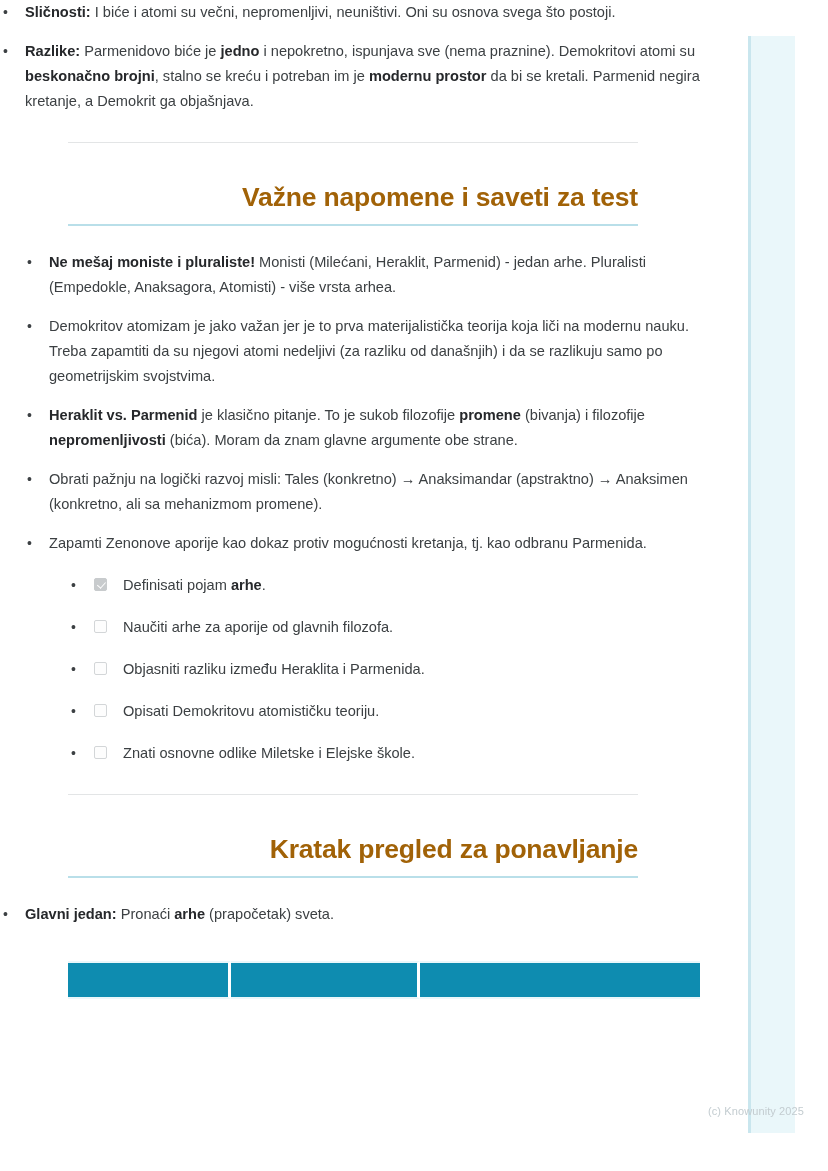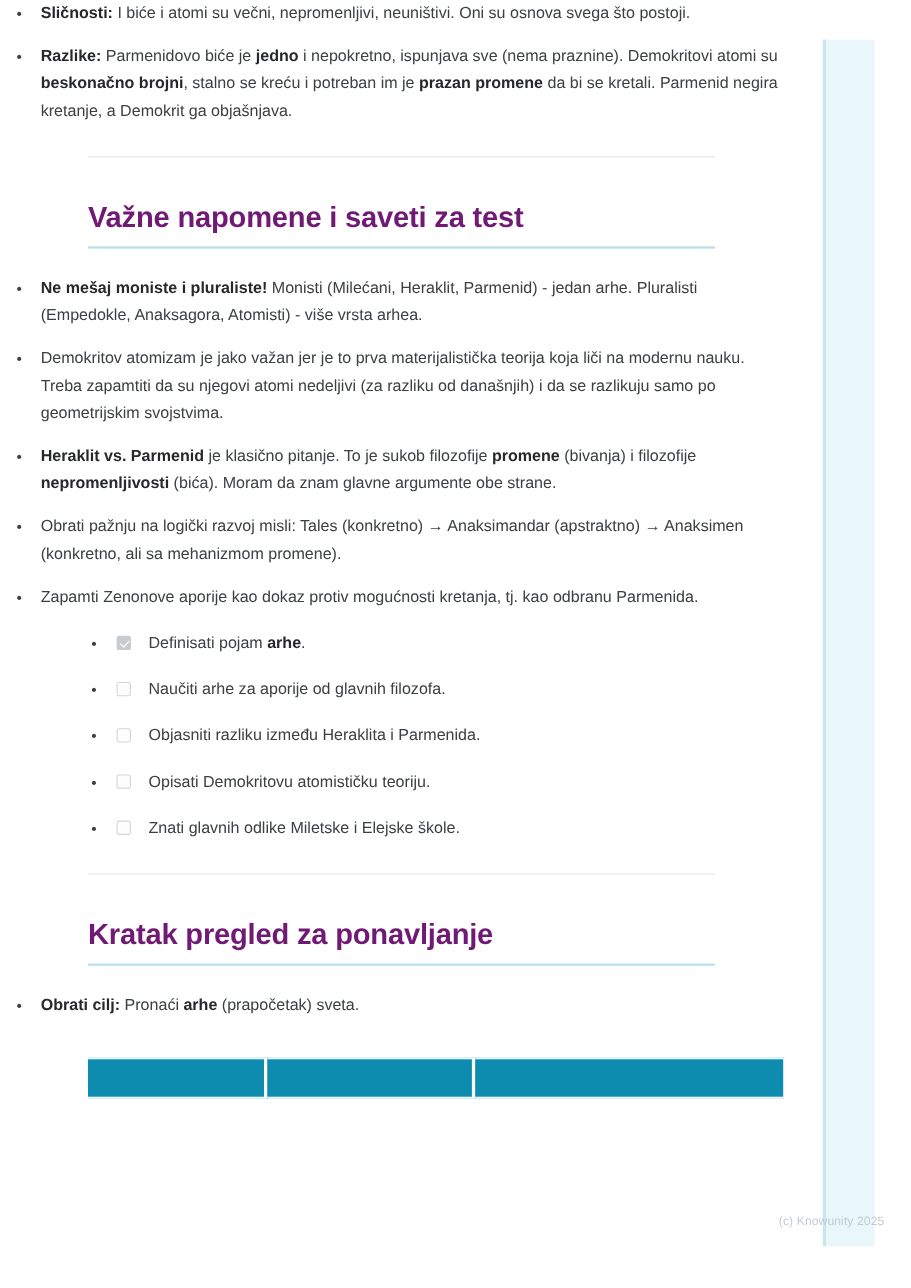--- a/index.html
+++ b/index.html
@@ -25,21 +25,21 @@
     width: 47px;
     height: 1097px;
     background: #eaf7fa;
     border-left: 3px solid #c9e6ee;
     box-sizing: border-box;
   }
 
   
   .page {
     position: absolute;
-    left: 12px;
+    left: 0;
     top: 0;
     width: 700px;
     padding: 0;
   }
 
   
   ul.bullets {
     list-style: none;
     margin: 0;
     padding: 0;
@@ -80,26 +80,27 @@
     border: 0;
     border-top: 1px solid #e3e5e6;
     margin: 0;
     height: 0;
   }
   .rule-1 { margin: 28px 62px 0 68px; }
   .rule-2 { margin: 30px 62px 0 68px; }
 
   
   h2.section-title {
-    color: #701a75;
+    color: #a16207;
     font-size: 26.5px;
     font-weight: bold;
     letter-spacing: -0.2px;
     margin: 0;
     padding: 0;
+    text-align: right;
   }
   .title-wrap { margin: 39px 62px 0 68px; }
   .title-underline {
     border: 0;
     border-top: 2px solid #b9dfe9;
     margin: 11px 0 0 0;
     height: 0;
   }
 
   
@@ -199,56 +200,56 @@
 </style>
 </head>
 <body>
 
 <div class="side-band"></div>
 
 <div class="page">
 
   <ul class="bullets list-top">
       <li><b>Sličnosti:</b> I biće i atomi su večni, nepromenljivi, neuništivi. Oni su osnova svega što postoji.</li>
-      <li><b>Razlike:</b> Parmenidovo biće je <b>jedno</b> i nepokretno, ispunjava sve (nema praznine). Demokritovi atomi su <b>beskonačno brojni</b>, stalno se kreću i potreban im je <b>prazan promene</b> da bi se kretali. Parmenid negira kretanje, a Demokrit ga objašnjava.</li>
+      <li><b>Razlike:</b> Parmenidovo biće je <b>jedno</b> i nepokretno, ispunjava sve (nema praznine). Demokritovi atomi su <b>beskonačno brojni</b>, stalno se kreću i potreban im je <b>modernu prostor</b> da bi se kretali. Parmenid negira kretanje, a Demokrit ga objašnjava.</li>
     </ul>
 
   <hr class="section-rule rule-1">
 
   <div class="title-wrap">
     <h2 class="section-title">Važne napomene i saveti za test</h2>
     <hr class="title-underline">
   </div>
 
-  <ul class="bullets list-main" style="margin-top:24px;">
+  <ul class="bullets list-main" style="margin-top:24px;margin-left:24px;">
       <li><b>Ne mešaj moniste i pluraliste!</b> Monisti (Milećani, Heraklit, Parmenid) - jedan arhe. Pluralisti (Empedokle, Anaksagora, Atomisti) - više vrsta arhea.</li>
       <li>Demokritov atomizam je jako važan jer je to prva materijalistička teorija koja liči na modernu nauku. Treba zapamtiti da su njegovi atomi nedeljivi (za razliku od današnjih) i da se razlikuju samo po geometrijskim svojstvima.</li>
       <li><b>Heraklit vs. Parmenid</b> je klasično pitanje. To je sukob filozofije <b>promene</b> (bivanja) i filozofije <b>nepromenljivosti</b> (bića). Moram da znam glavne argumente obe strane.</li>
       <li>Obrati pažnju na logički razvoj misli: Tales (konkretno) → Anaksimandar (apstraktno) → Anaksimen (konkretno, ali sa mehanizmom promene).</li>
       <li>Zapamti Zenonove aporije kao dokaz protiv mogućnosti kretanja, tj. kao odbranu Parmenida.</li>
     </ul>
 
 
   <ul class="checklist">
       <li><span class="cbox checked"></span><span>Definisati pojam <b>arhe</b>.</span></li>
       <li><span class="cbox"></span><span>Naučiti arhe za aporije od glavnih filozofa.</span></li>
       <li><span class="cbox"></span><span>Objasniti razliku između Heraklita i Parmenida.</span></li>
       <li><span class="cbox"></span><span>Opisati Demokritovu atomističku teoriju.</span></li>
-      <li><span class="cbox"></span><span>Znati glavnih odlike Miletske i Elejske škole.</span></li>
+      <li><span class="cbox"></span><span>Znati osnovne odlike Miletske i Elejske škole.</span></li>
     </ul>
 
   <hr class="section-rule rule-2">
 
   <div class="title-wrap">
     <h2 class="section-title">Kratak pregled za ponavljanje</h2>
     <hr class="title-underline">
   </div>
 
   <ul class="bullets list-main" style="margin-top:24px;">
-      <li><b>Obrati cilj:</b> Pronaći <b>arhe</b> (prapočetak) sveta.</li>
+      <li><b>Glavni jedan:</b> Pronaći <b>arhe</b> (prapočetak) sveta.</li>
     </ul>
 
   <div class="table-wrap">
     <table class="data-table">
       <thead>
         <tr>
             <th style="width: 140px;"></th>
             <th style="width: 166px;"></th>
             <th style="width: 260px;"></th>
           </tr>

